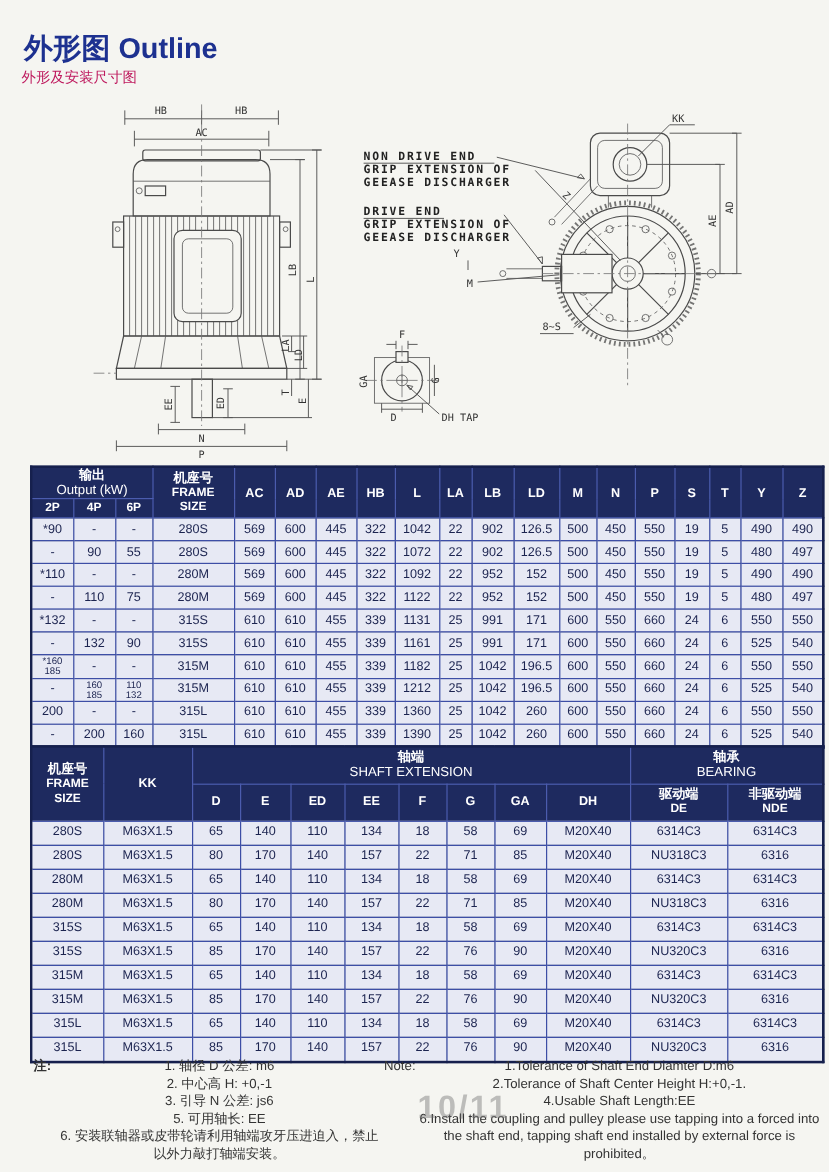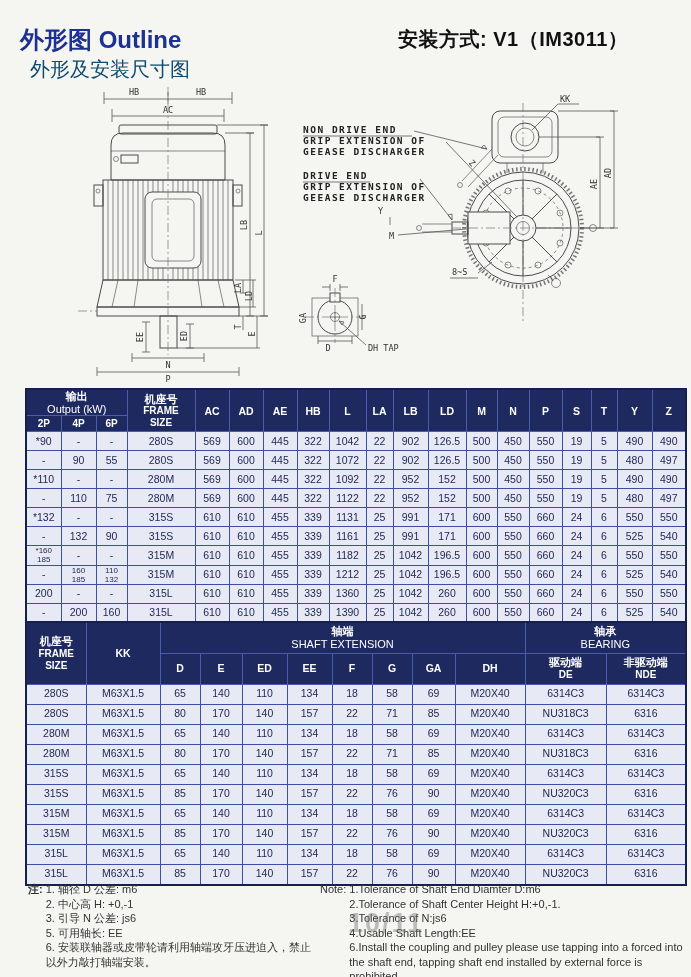--- a/index.html
+++ b/index.html
@@ -3,21 +3,21 @@
 <meta charset="utf-8">
 <style>
   html,body{margin:0;padding:0;background:#d8d8d4;}
   .page{
     position:relative; width:691px; height:977px; margin:0 auto;
     background:#f5f5f1; overflow:hidden;
     font-family:"Liberation Sans", sans-serif; color:#1a1a1a;
   }
   
   .title{position:absolute;left:20px;top:24px;font-size:24px;font-weight:bold;color:#1d3190;}
-  .subtitle{position:absolute;left:30px;top:56px;font-size:20px;color:#0c4a6e;}
+  .subtitle{position:absolute;left:18px;top:56px;font-size:12px;color:#be185d;}
   .mount{position:absolute;left:398px;top:26px;font-size:20px;font-weight:bold;color:#111;letter-spacing:.5px;}
   
   .drawing{position:absolute;left:0;top:85px;width:691px;height:300px;}
   .drawline{stroke:#4a4a4a;fill:none;stroke-width:1;}
   .thin{stroke:#5a5a5a;fill:none;stroke-width:.7;}
   .dimline{stroke:#555;fill:none;stroke-width:.8;}
   .cl{stroke:#777;fill:none;stroke-width:.7;stroke-dasharray:9 3 2 3;}
   .dim-label{font:8.5px "DejaVu Sans Mono", monospace;fill:#333;}
   .callout{font:9.5px "DejaVu Sans Mono", monospace;font-weight:bold;fill:#222;letter-spacing:1.5px;}
   .fillbg{fill:#f5f5f1;}
@@ -36,32 +36,31 @@
   .t2 td{height:19px;}
   td.stacked{font-size:8px;line-height:1.15;}
   .t1 tr.h1{height:26px;} .t1 tr.h2{height:16px;} .t1 tr.h2 th{font-size:10px;}
   .t2 tr.h1{height:31px;} .t2 tr.h2{height:31px;}
   
   .notes{position:absolute;left:28px;top:882px;width:655px;display:flex;font-size:11px;color:#333;}
   .notes-cn{width:292px;display:flex;}
   .notes-en{flex:1;display:flex;}
   .note-label{font-weight:bold;margin-right:3px;white-space:nowrap;line-height:14.5px;}
   .notes-en .note-label{font-weight:normal;}
-  .note-line{line-height:14.5px;}
+  .note-line{line-height:14.5px;text-align:center;}
   .watermark{position:absolute;left:348px;top:908px;font-size:27px;font-weight:bold;
              color:rgba(110,110,110,.42);letter-spacing:2px;}
 </style>
 </head>
 <body>
 
 <div class="page">
 
   <div class="title">外形图 Outline</div>
   <div class="subtitle">外形及安装尺寸图</div>
-  <div class="mount">安装方式: V1（IM3011）</div>
 
   <div class="drawing">
     <svg width="691" height="300" viewBox="0 0 691 300">
 
       <g>
 
         <path class="dimline" d="M104,14 H232 M104,7 V19 M168,7 V19 M232,7 V19"></path>
         <text class="dim-label" x="134" y="10" text-anchor="middle">HB</text>
         <text class="dim-label" x="201" y="10" text-anchor="middle">HB</text>
 
@@ -689,21 +688,20 @@
           <div class="note-line">3. 引导 N 公差: js6</div>
           <div class="note-line">5. 可用轴长: EE</div>
           <div class="note-line">6. 安装联轴器或皮带轮请利用轴端攻牙压进迫入，禁止以外力敲打轴端安装。</div>
         </div>
     </div>
     <div class="notes-en">
       <span class="note-label">Note:</span>
       <div class="note-body">
           <div class="note-line">1.Tolerance of Shaft End Diamter D:m6</div>
           <div class="note-line">2.Tolerance of Shaft Center Height H:+0,-1.</div>
-          <div class="note-line">3.Tolerance of N:js6</div>
           <div class="note-line">4.Usable Shaft Length:EE</div>
           <div class="note-line">6.Install the coupling and pulley please use tapping into a forced into the shaft end, tapping shaft end installed by external force is prohibited。</div>
         </div>
     </div>
   </div>
   <div class="watermark">10/11</div>
 
 </div>
 
 </body></html>

